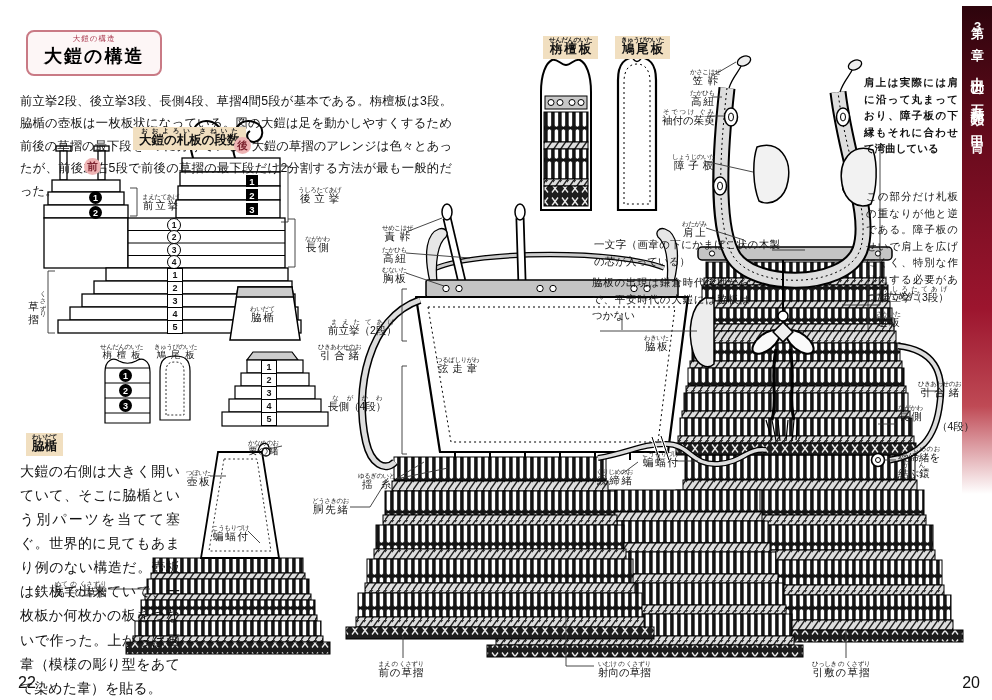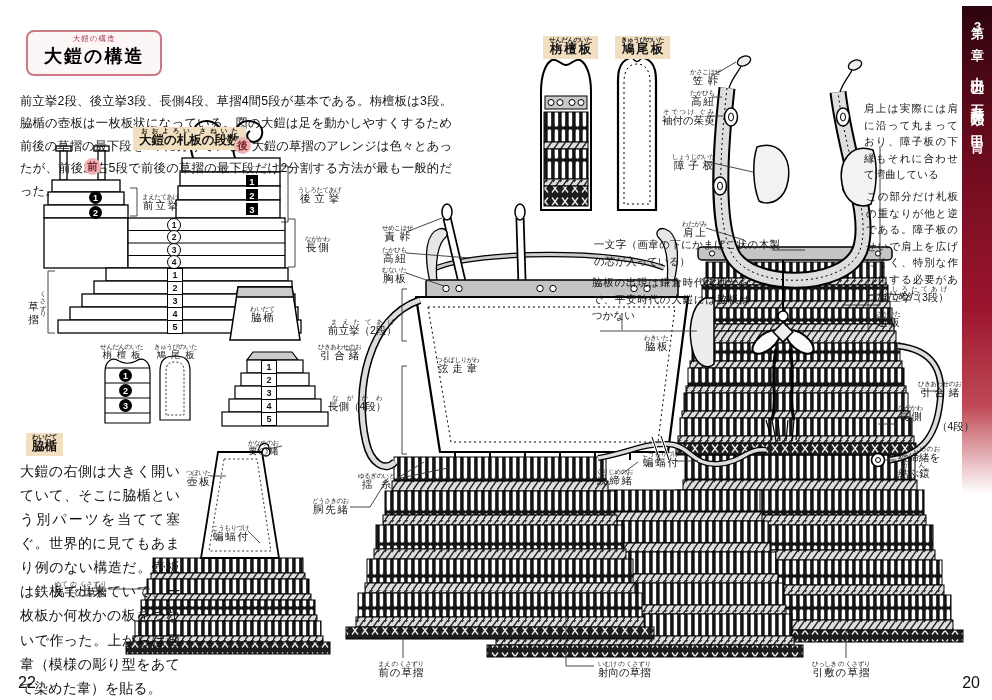--- a/index.html
+++ b/index.html
@@ -340,21 +340,21 @@
     <div class="callout" style="left: 898px; top: 404px;"><ruby>長側<rt>ながかわ</rt></ruby></div>
     <div class="callout" style="left: 893px; top: 420px; margin-left: 44px;">（4段）</div>
     <div class="callout" style="left: 898px; top: 445px;"><ruby>繰締緒を<rt>くりじめのお</rt></ruby></div>
     <div class="callout" style="left: 898px; top: 461px;"><ruby>結ぶ鐶<rt>かん</rt></ruby></div>
     <div class="callout" style="left: 644px; top: 334px;"><ruby>脇板<rt>わきいた</rt></ruby></div>
     <div class="callout sm" style="left: 248px; top: 439px;"><ruby>要の緒<rt>かなめのお</rt></ruby></div>
     <div class="callout" style="left: 186px; top: 469px;"><ruby>壺板<rt>つぼいた</rt></ruby></div>
     <div class="callout" style="left: 212px; top: 524px;"><ruby>蝙蝠付<rt>こうもりづけ</rt></ruby></div>
     <div class="callout" style="left: 54px; top: 580px;"><ruby>馬手の草摺<rt>めて の くさずり</rt></ruby></div>
     <div class="callout tag" style="left: 26px; top: 433px;"><ruby>脇楯<rt>わいだて</rt></ruby></div>
-    <div class="note" style="left: 864px; top: 100px; width: 94px;">肩上は実際には肩に沿って丸まっており、障子板の下縁もそれに合わせて湾曲している</div>
+    <div class="note" style="left: 864px; top: 74px; width: 94px; font-weight: bold;">肩上は実際には肩に沿って丸まっており、障子板の下縁もそれに合わせて湾曲している</div>
     <div class="note" style="left: 866px; top: 188px; width: 92px;">この部分だけ札板の重なりが他と逆である。障子板のせいで肩上を広げにくく、特別な作りにする必要があったためだ</div>
     <div class="note" style="left: 594px; top: 236px; width: 186px;">一文字（画韋の下にかまぼこ状の木製の芯が入っている）</div>
     <div class="note" style="left: 592px; top: 274px; width: 158px;">脇板の出現は鎌倉時代後期からで、平安時代の大鎧には脇板はつかない</div>
     <div class="mk cb" style="left: 89px; top: 191px;">1</div>
     <div class="mk cb" style="left: 89px; top: 206px;">2</div>
     <div class="mk sq" style="left: 246px; top: 175px;">1</div>
     <div class="mk sq" style="left: 246px; top: 189px;">2</div>
     <div class="mk sq" style="left: 246px; top: 203px;">3</div>
     <div class="mk co" style="left: 167px; top: 218px;">1</div>
     <div class="mk co" style="left: 167px; top: 230px;">2</div>

